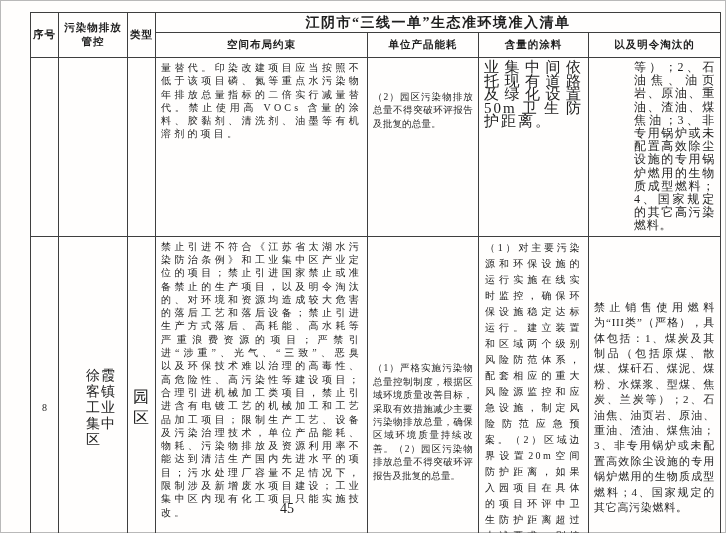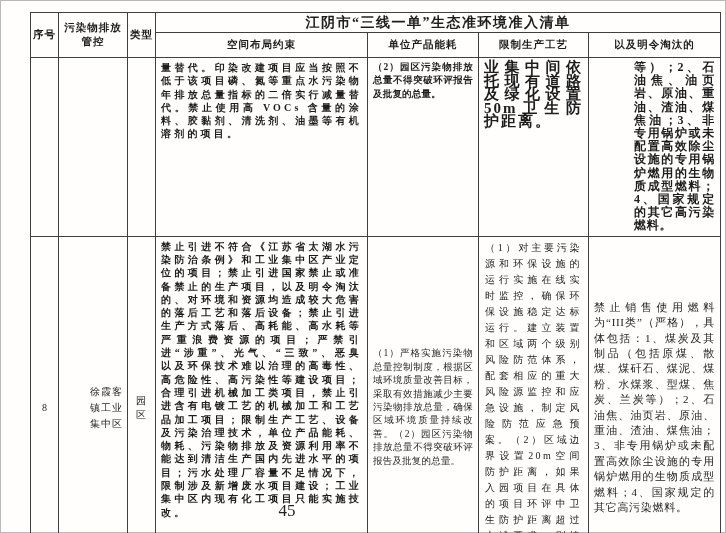--- a/index.html
+++ b/index.html
@@ -38,39 +38,39 @@
   }
   .title-cell{font-size:14px;letter-spacing:1.5px;}
   .r-title{height:20px;}
   .r-cols{height:25px;margin-left:20px;}
   .r-data1{height:108px;}
   .r-data2{height:316px;}
   .txt{
     text-align:justify;
     padding:3px 5px;
   }
-  .top{vertical-align:top;font-weight:bold;}
+  .top{vertical-align:top;}
   .mid{vertical-align:middle;}
   .ctr{text-align:center;}
   .c-seq{font-size:10px;}
-  .c-name .txt{font-size:10px;letter-spacing:1px;text-align:right;padding:2px 4px;line-height:16px;margin-left:23px;}
-  .c-type .txt{font-size:10px;letter-spacing:1px;text-align:center;}
+  .c-name .txt{font-size:14px;letter-spacing:1px;text-align:left;padding:2px 4px;line-height:16px;margin-left:23px;}
+  .c-type .txt{font-size:16px;letter-spacing:1px;text-align:center;}
   .c-space .txt{font-size:10px;letter-spacing:3.2px;line-height:13.3px;}
-  .c-poll .txt{font-size:9.5px;letter-spacing:0.2px;line-height:13.4px;}
+  .c-poll .txt{font-size:9.5px;letter-spacing:0.2px;line-height:13.4px;margin-top:30px;}
   .c-risk1 .txt{font-size:15px;letter-spacing:2px;line-height:13.6px;}
   .c-risk2 .txt{font-size:10px;letter-spacing:2.4px;line-height:16px;padding:3px 6px;}
   .c-res1 .txt{font-size:12px;letter-spacing:0.8px;line-height:13.2px;margin-left:40px;}
   .c-res2 .txt{font-size:11px;letter-spacing:0.7px;line-height:15.4px;}
   .page-number{
     position:absolute;
     left:0;top:500px;width:594px;
     text-align:center;
     padding-right:22px;
     box-sizing:border-box;
-    font-size:17px;
+    font-size:14px;
     color:#222;
   }
 </style>
 </head>
 <body>
 
 <div class="page">
 
   <table class="grid">
     <colgroup>
@@ -87,21 +87,21 @@
         <tr class="r-title">
       <td rowspan="2" class="h">序号</td>
       <td rowspan="2" class="h">污染物排放管控</td>
       <td rowspan="2" class="h">类型</td>
       <td colspan="4" class="h title-cell">江阴市“三线一单”生态准环境准入清单</td>
     </tr>
 
     <tr class="r-cols">
       <td class="h">空间布局约束</td>
       <td class="h">单位产品能耗</td>
-      <td class="h">限制生产工艺</td>
+      <td class="h">含量的涂料</td>
       <td class="h">以及明令淘汰的</td>
     </tr>
 
     <tr class="r-data1">
       <td class="c-seq ctr mid"></td>
       <td class="c-name mid">
             <div class="txt"></div>
           </td>
       <td class="c-type mid">
             <div class="txt"></div>

